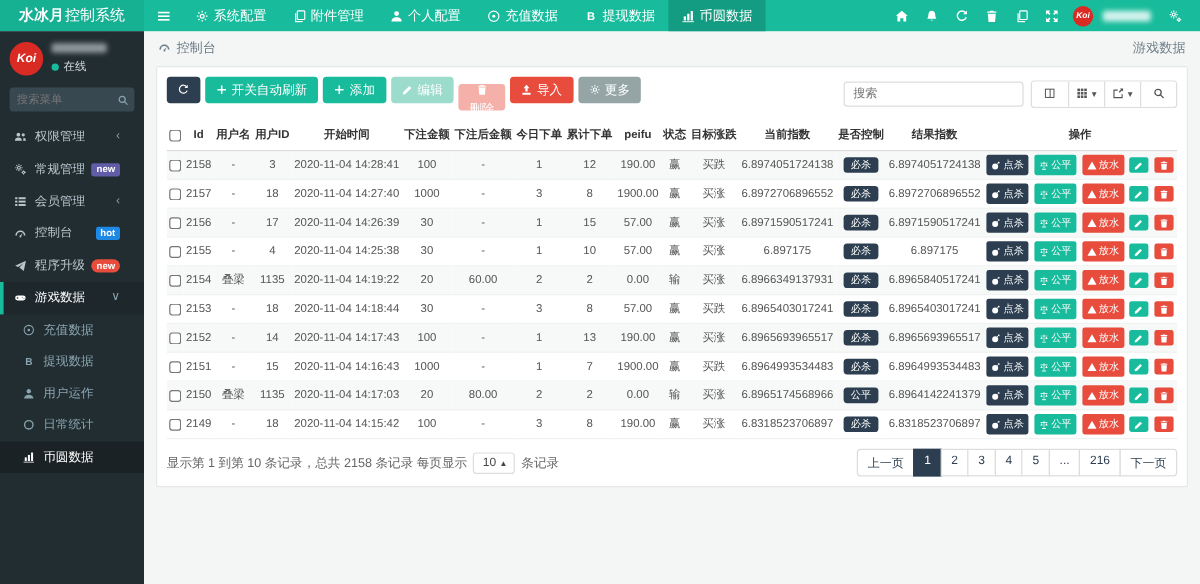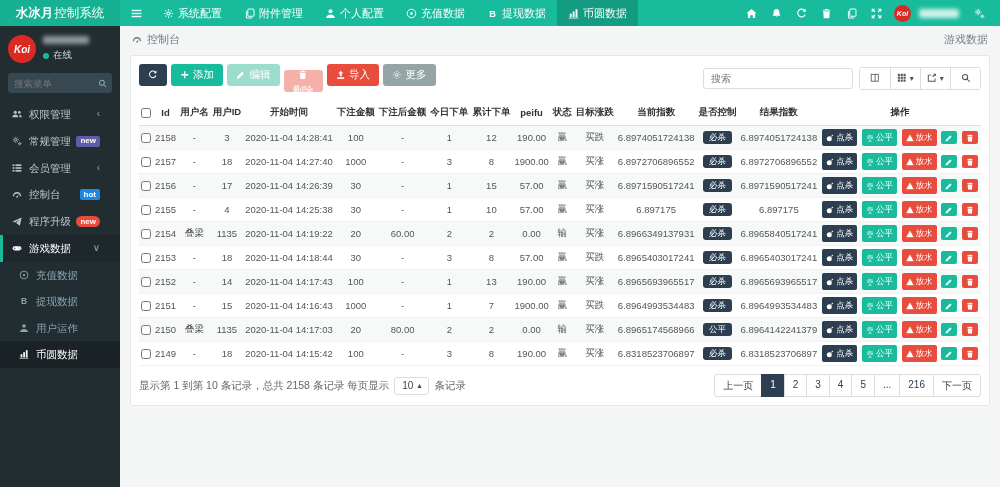--- a/index.html
+++ b/index.html
@@ -348,20 +348,29 @@
             <li class="menu-item">
     <span class="mi">
                 <svg viewBox="0 0 16 16" width="1em" height="1em" fill="currentColor" aria-hidden="true">
                   <circle cx="8" cy="4.8" r="2.9"></circle>
                   <path d="M1.8 14.5c0-3.4 2.8-5.1 6.2-5.1s6.2 1.7 6.2 5.1z"></path>
                 </svg>
               </span>
     <span class="lbl">用户运作</span>
 
   </li>
+            <li class="menu-item">
+    <span class="mi">
+                <svg viewBox="0 0 16 16" width="1em" height="1em" fill="currentColor" aria-hidden="true">
+                  <circle cx="8" cy="8" r="5.6" fill="none" stroke="currentColor" stroke-width="1.8"></circle>
+                </svg>
+              </span>
+    <span class="lbl">日常统计</span>
+
+  </li>
             <li class="menu-item active">
     <span class="mi">
                 <svg viewBox="0 0 16 16" width="1em" height="1em" fill="currentColor" aria-hidden="true">
                   <path d="M1 14h14v1.2H1z"></path>
                   <rect x="2.6" y="8.2" width="2.7" height="5"></rect>
                   <rect x="6.8" y="5" width="2.7" height="8.2"></rect>
                   <rect x="11" y="1.8" width="2.7" height="11.4"></rect>
                 </svg>
               </span>
     <span class="lbl">币圆数据</span>
@@ -390,20 +399,27 @@
         <div class="toolbar">
           <div id="toolbar-left"><button class="tbtn dark">
      <span class="icon">
                   <svg viewBox="0 0 16 16" width="1em" height="1em" fill="currentColor" aria-hidden="true">
                     <g fill="none" stroke="currentColor" stroke-width="1.7">
                       <path d="M13.4 9.3A5.6 5.6 0 1 1 12.8 4.2"></path>
                     </g>
                     <path d="M14.2 1v4.6H9.6z"></path>
                   </svg>
                 </span>
+   </button><button class="tbtn teal">
+     <span class="icon">
+                  <svg viewBox="0 0 16 16" width="1em" height="1em" fill="currentColor" aria-hidden="true">
+                    <path d="M6.9 2h2.2v4.9H14v2.2H9.1V14H6.9V9.1H2V6.9h4.9z"></path>
+                  </svg>
+                </span>
+                <span>开关自动刷新</span>
    </button><button class="tbtn teal">
      <span class="icon">
                   <svg viewBox="0 0 16 16" width="1em" height="1em" fill="currentColor" aria-hidden="true">
                     <path d="M6.9 2h2.2v4.9H14v2.2H9.1V14H6.9V9.1H2V6.9h4.9z"></path>
                   </svg>
                 </span>
                 <span>添加</span>
    </button><button class="tbtn teal-muted">
      <span class="icon">
                   <svg viewBox="0 0 16 16" width="1em" height="1em" fill="currentColor" aria-hidden="true">

